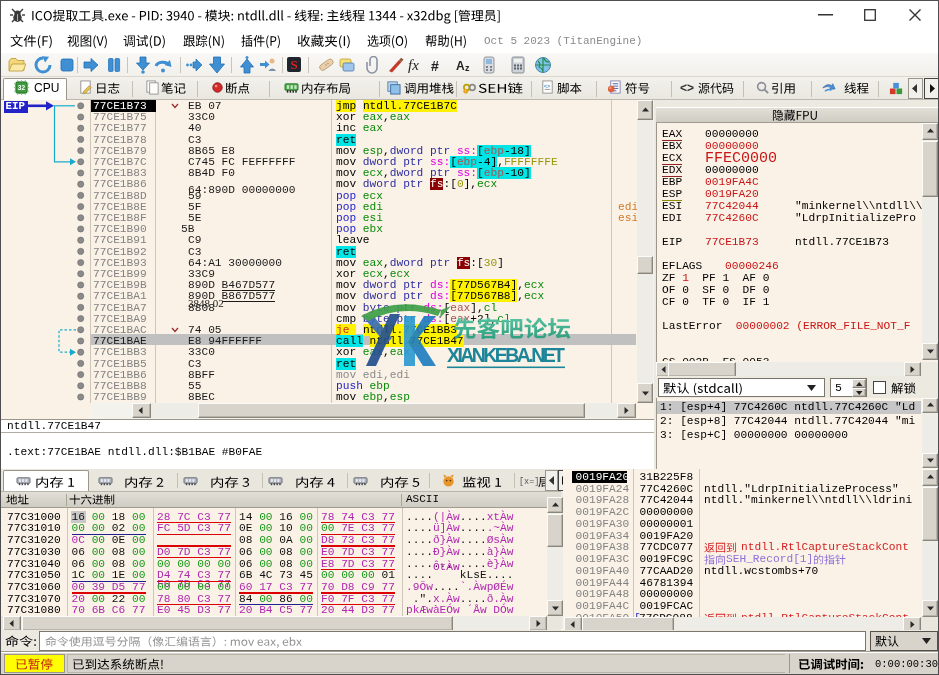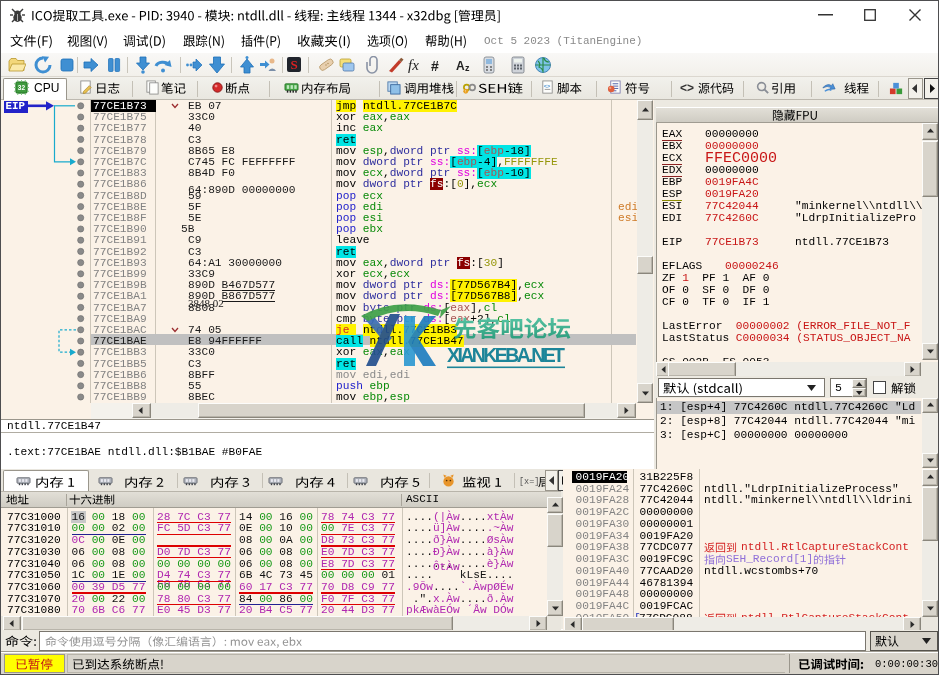--- a/index.html
+++ b/index.html
@@ -677,21 +677,20 @@
 <div style="position:absolute;left:794px;top:212.3px;font-family:'Liberation Mono',monospace;font-size:11.2px;line-height:11.2px;color:#000;white-space:pre;">"LdrpInitializePro</div>
 <div style="position:absolute;left:661px;top:236.3px;font-family:'Liberation Mono',monospace;font-size:11.2px;line-height:11.2px;color:#000;white-space:pre;">EIP</div>
 <div style="position:absolute;left:704px;top:236.3px;font-family:'Liberation Mono',monospace;font-size:11.2px;line-height:11.2px;color:#c81616;white-space:pre;">77CE1B73</div>
 <div style="position:absolute;left:794px;top:236.3px;font-family:'Liberation Mono',monospace;font-size:11.2px;line-height:11.2px;color:#000;white-space:pre;">ntdll.77CE1B73</div>
 <div style="position:absolute;left:661px;top:260.3px;font-family:'Liberation Mono',monospace;font-size:11.2px;line-height:11.2px;color:#000;white-space:pre;">EFLAGS</div>
 <div style="position:absolute;left:724px;top:260.3px;font-family:'Liberation Mono',monospace;font-size:11.2px;line-height:11.2px;color:#c81616;white-space:pre;">00000246</div>
 <div style="position:absolute;left:661px;top:272.3px;font-family:'Liberation Mono',monospace;font-size:11.2px;line-height:11.2px;color:#000;white-space:pre;"><span style="color:#000;">ZF </span><span style="color:#c81616;">1</span><span style="color:#000;">  PF 1  AF 0</span></div>
 <div style="position:absolute;left:661px;top:284.3px;font-family:'Liberation Mono',monospace;font-size:11.2px;line-height:11.2px;color:#000;white-space:pre;">OF 0  SF 0  DF 0</div>
 <div style="position:absolute;left:661px;top:296.3px;font-family:'Liberation Mono',monospace;font-size:11.2px;line-height:11.2px;color:#000;white-space:pre;"><span style="color:#000;">CF </span><span style="color:#000;">0</span><span style="color:#000;">  TF 0  IF 1</span></div>
 <div style="position:absolute;left:661px;top:320.3px;font-family:'Liberation Mono',monospace;font-size:11.2px;line-height:11.2px;color:#000;white-space:pre;"><span style="color:#000;">LastError  </span><span style="color:#c81616;">00000002 (ERROR_FILE_NOT_F</span></div>
-<div style="position:absolute;left:661px;top:332.3px;font-family:'Liberation Mono',monospace;font-size:11.2px;line-height:11.2px;color:#000;white-space:pre;"><span style="color:#000;">LastStatus </span><span style="color:#c81616;">C0000034 (STATUS_OBJECT_NA</span></div>
 <div style="position:absolute;left:661px;top:356.3px;width:250px;height:4px;overflow:hidden;">
       <div style="font-family:'Liberation Mono',monospace;font-size:11.2px;line-height:11.2px;color:#000;white-space:pre;">GS 002B  FS 0053</div>
     </div>
 <div style="position:absolute;left:921px;top:122px;width:16px;height:237px;background:#eeece6;"></div>
 <div style="position:absolute;left:921px;top:122px;width:16px;height:17px;background:#d8d4cb;border-top:1px solid #fcfcfa;border-left:1px solid #fcfcfa;border-right:1px solid #8a867c;border-bottom:1px solid #8a867c;box-shadow:inset -1px -1px 0 #b8b4aa;"></div>
 <svg style="position:absolute;left:924.5px;top:126.0px" width="9" height="9">
       <polygon points="1,5.5 4.5,1.5 8,5.5" fill="#2a2a2a"></polygon>
     </svg>
 <div style="position:absolute;left:921px;top:342px;width:16px;height:17px;background:#d8d4cb;border-top:1px solid #fcfcfa;border-left:1px solid #fcfcfa;border-right:1px solid #8a867c;border-bottom:1px solid #8a867c;box-shadow:inset -1px -1px 0 #b8b4aa;"></div>
 <svg style="position:absolute;left:924.5px;top:346.0px" width="9" height="9">

